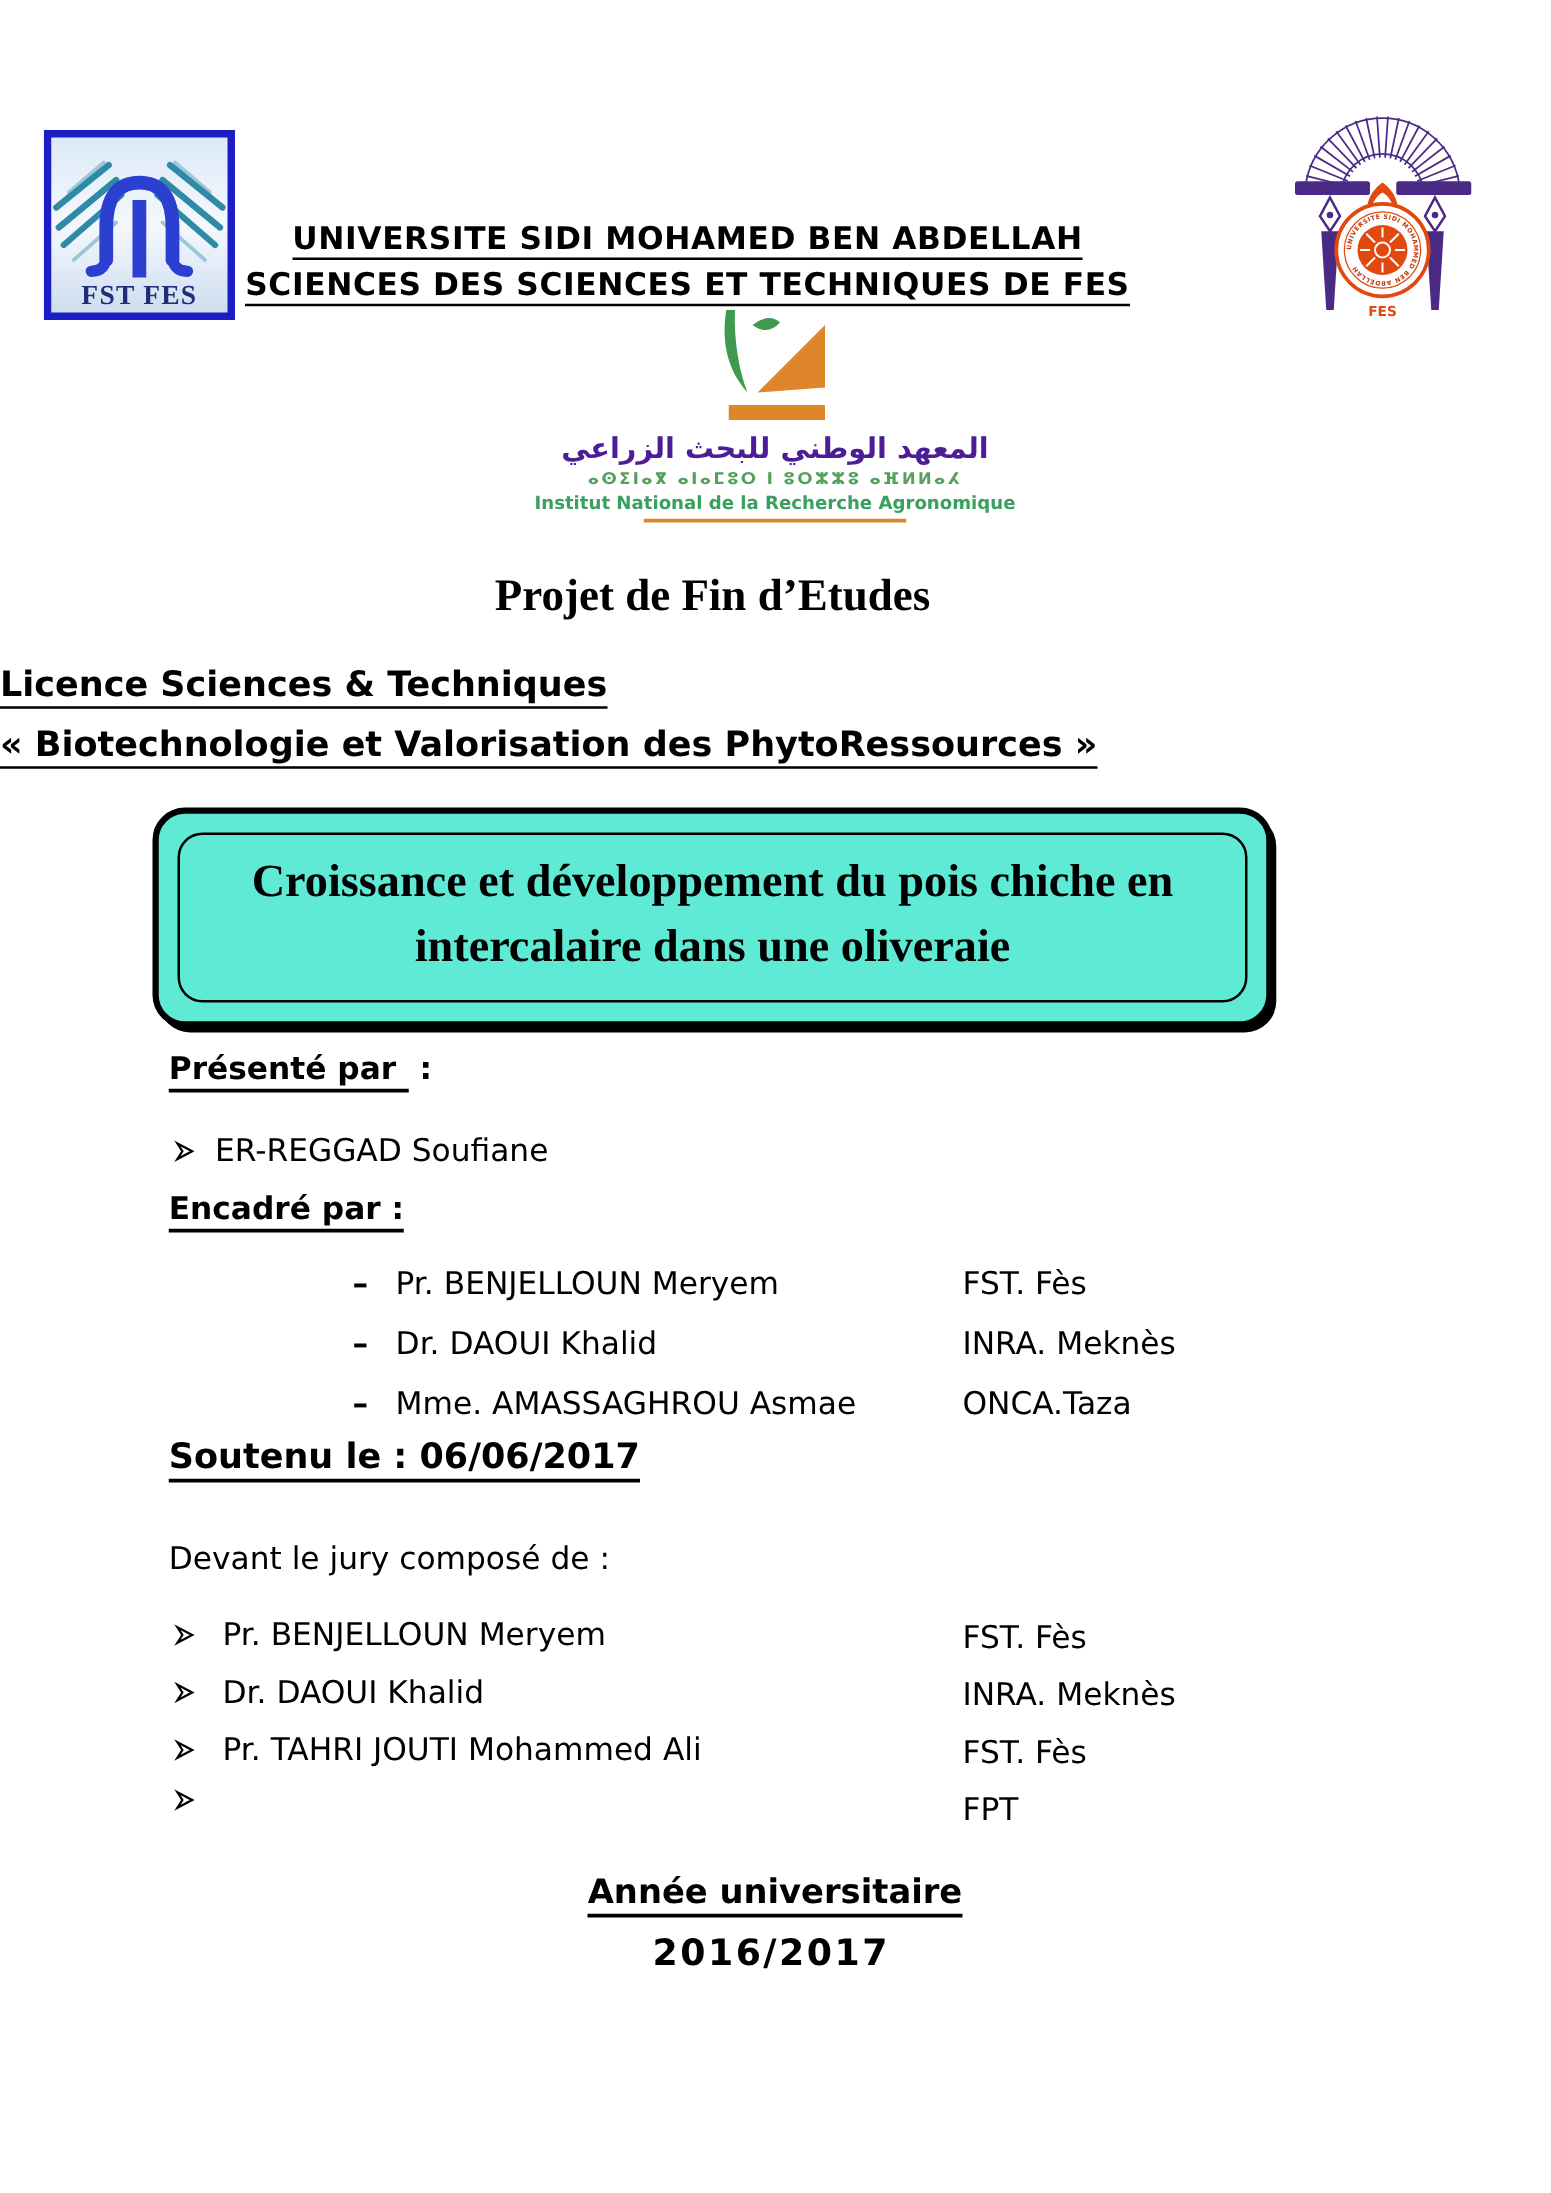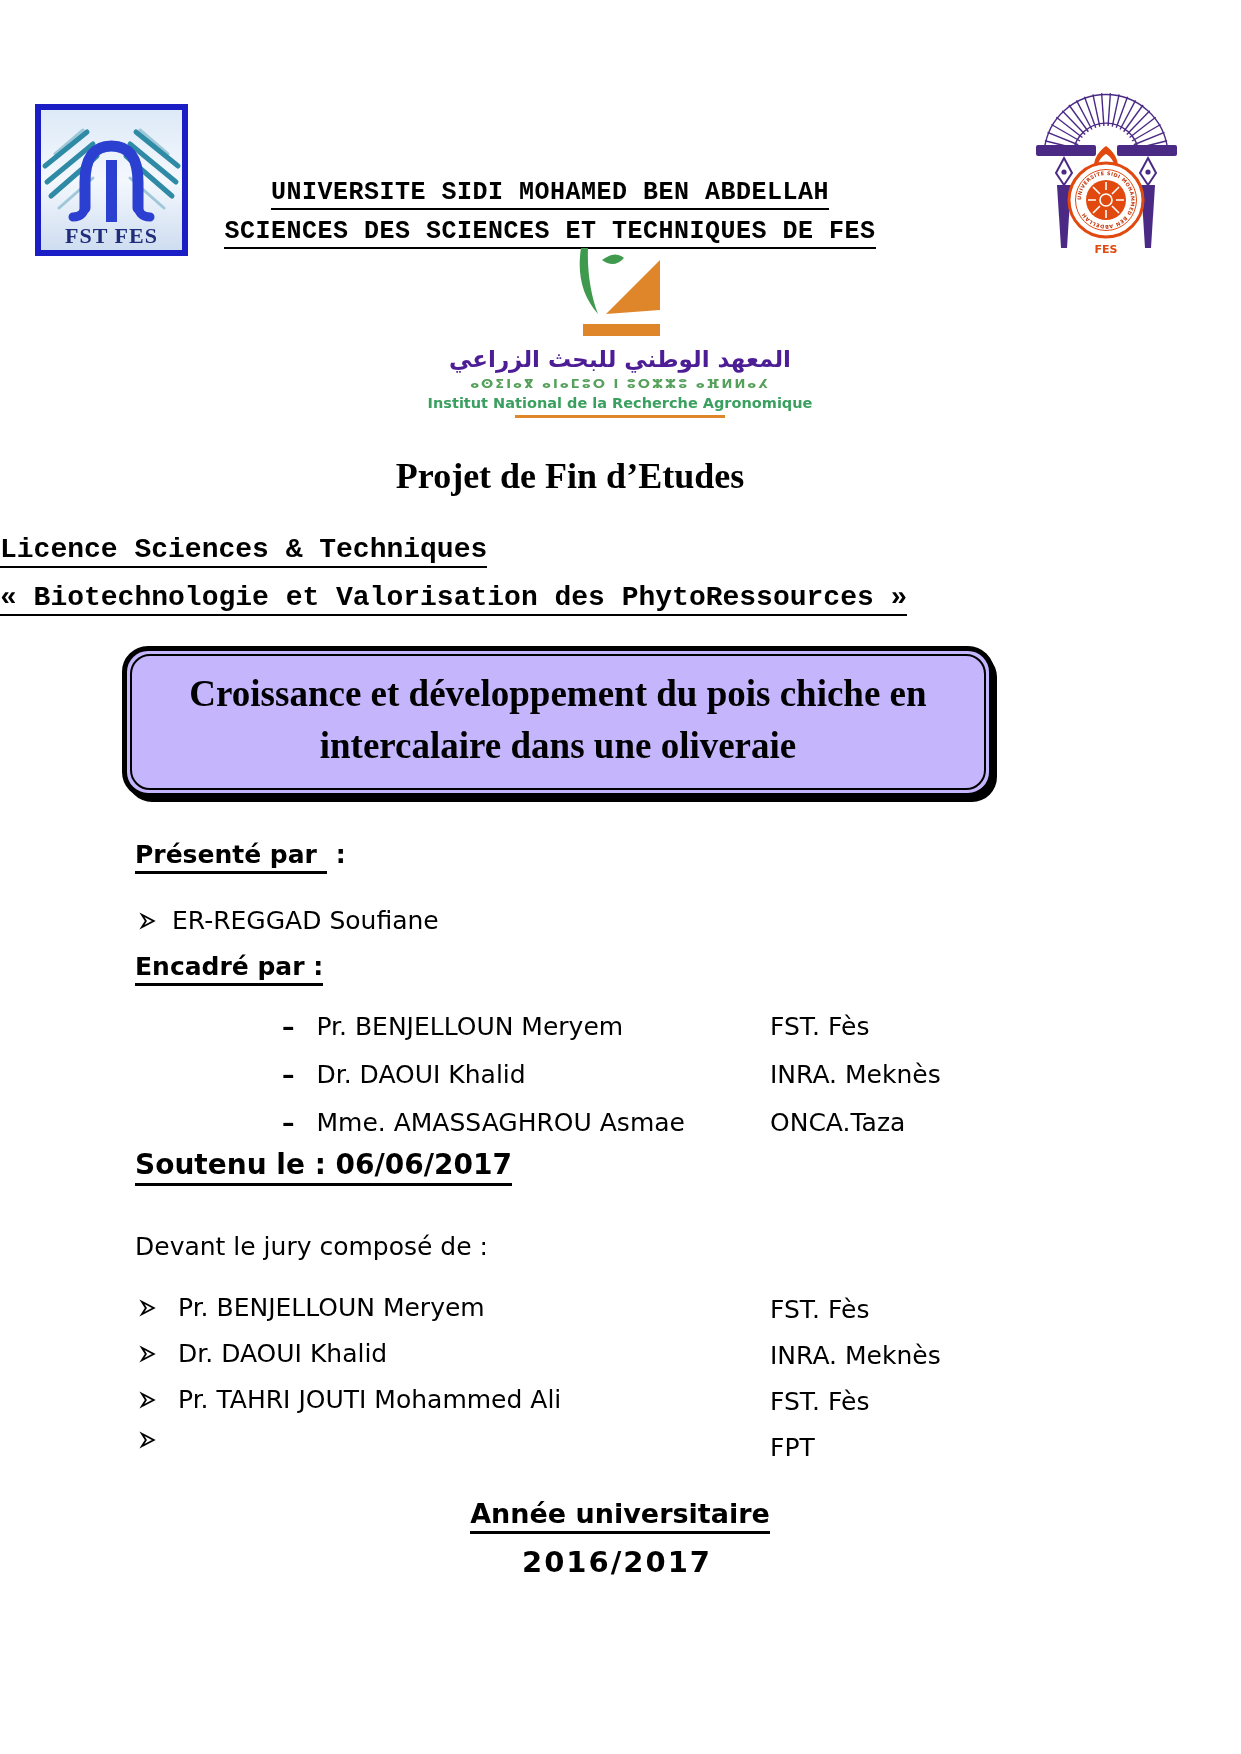--- a/index.html
+++ b/index.html
@@ -7,41 +7,41 @@
     position:relative; width:1241px; height:1754px; background:#fff;
     font-family:"DejaVu Sans", sans-serif; color:#000; overflow:hidden;
   }
   
   .fst-logo   { position:absolute; left:35px;  top:104px; }
   .usmba-logo { position:absolute; left:1024px; top:78px; }
 
   
   .header-block { position:absolute; left:150px; top:172px; width:800px; text-align:center;
                   font-weight:bold; font-size:25px; line-height:37px; letter-spacing:0.5px; }
-  .u  { border-bottom:2.5px solid #000; padding-bottom:1px;font-family:Liberation Mono, monospace; }
+  .u  { border-bottom:2.5px solid #000; padding-bottom:1px; }
   .hu { border-bottom:3px solid #000;  padding-bottom:2px; }
 
   
   .inra-block   { position:absolute; left:420px; top:248px; width:400px; text-align:center; }
   .inra-arabic  { font-size:23px; font-weight:bold; color:#4c1d95; line-height:28px; margin-top:1px; direction:rtl; }
   .inra-tifinagh{ font-size:13px; font-weight:bold; color:#55a05a; letter-spacing:2px; line-height:21px; }
   .inra-french  { font-size:14.5px; font-weight:bold; color:#3aa05f; line-height:18px; }
   .inra-rule    { width:210px; height:3px; background:#e0862a; margin:3px auto 0; }
 
   
   .project-title { position:absolute; left:0; top:455px; width:1120px; text-align:center;
                    font-family:"Liberation Serif","DejaVu Serif",serif; font-weight:bold; font-size:36px;padding-left:10px; }
   .degree-line    { position:absolute; left:0; top:531px; width:1112px; 
                     font-size:28px; font-weight:bold; }
   .specialty-line { position:absolute; left:0; top:579px; width:1120px; 
                     font-size:28px; font-weight:bold; }
 
   .thesis-box { position:absolute; left:122px; top:646px; width:856px;
-                border:5px solid #000; border-radius:26px; padding:3px;
-                box-shadow:4px 5px 0 -1px #000; background:#c4b5fd; }
+                border:5px solid #000; border-radius:26px; padding:15px;
+                box-shadow:4px 5px 0 -1px #000; background:#5eead4; }
   .thesis-box-inner { border:2px solid #000; border-radius:20px; padding:12px 8px 16px; text-align:center;
                       font-family:"Liberation Serif","DejaVu Serif",serif; font-weight:bold;
                       font-size:37px; line-height:52px; }
 
   
   .heading  { position:absolute; left:135px; font-size:25px; font-weight:bold; }
   .presente { top:840px; }
   .encadre  { top:952px; }
   .pad-r    { padding-right:10px; }
 

